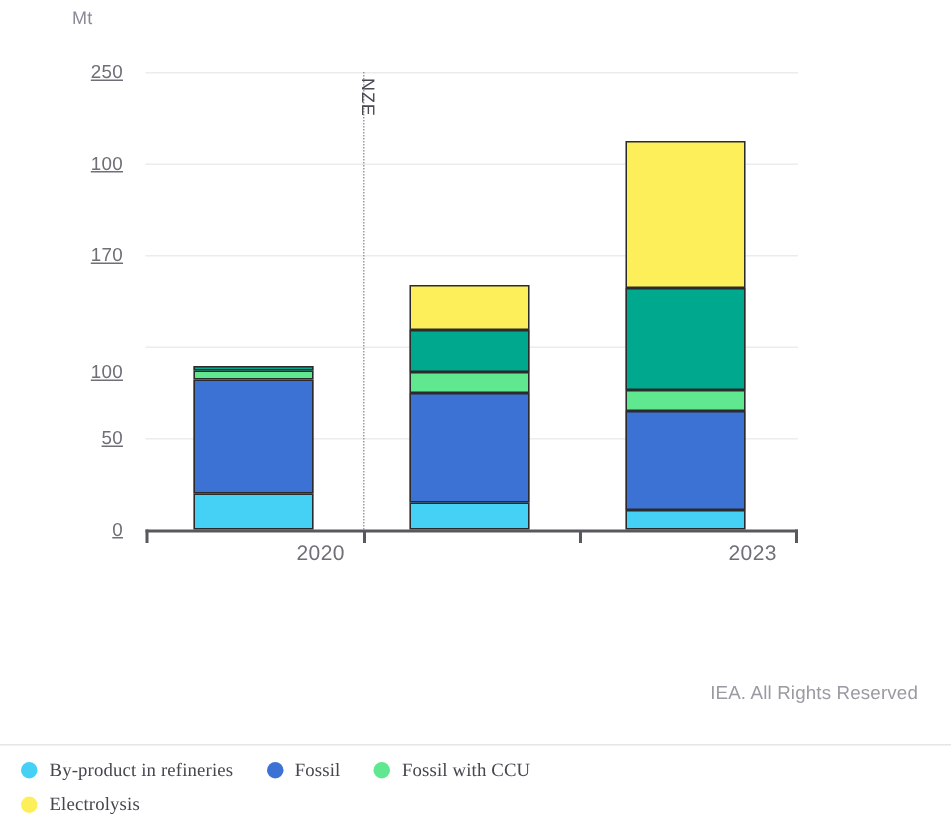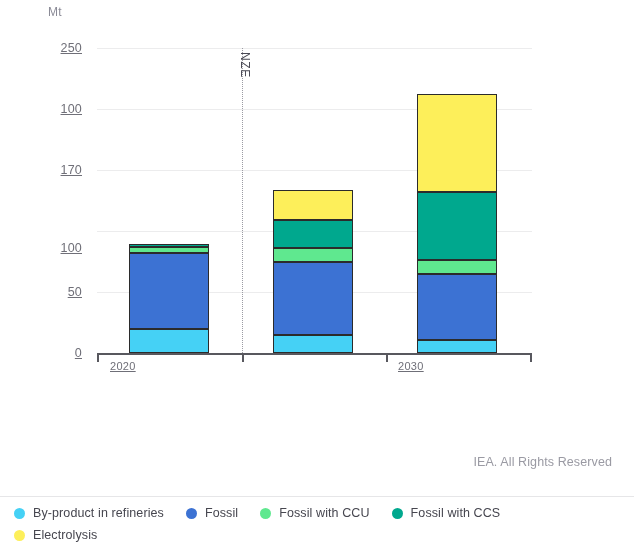--- a/index.html
+++ b/index.html
@@ -63,39 +63,38 @@
   .nze-text{
     position:absolute;left:238px;top:52px;
     font-size:12px;color:#4a4a55;
     writing-mode:vertical-rl;
     letter-spacing:.6px;
   }
 
   
   .xlabel{
     position:absolute;top:360px;
-    font-size:11px;color:#6f6f78;
-    text-align:left;width:120px;
+    font-size:14px;color:#6f6f78;
+    text-align:right;width:120px;
     letter-spacing:.3px;
-    text-decoration:underline;
   }
 
   
   .copyright{
     position:absolute;right:22px;top:455px;
     font-size:12.5px;color:#9a9aa3;letter-spacing:.1px;
   }
   .divider{
     position:absolute;left:0;top:496px;width:634px;height:1px;background:#e6e6e8;
   }
 
   
   .legend{
     position:absolute;left:14px;top:506px;width:616px;
-    display:flex;flex-wrap:wrap;align-items:center;
+    display:flex;flex-wrap:wrap;align-items:center;font-family:Liberation Serif, serif;
   }
   .legend-item{
     display:flex;align-items:center;
     margin-right:22px;margin-bottom:8px;
     white-space:nowrap;
   }
   .legend-dot{
     width:11px;height:11px;border-radius:50%;
     margin-right:8px;flex:none;
   }
@@ -154,41 +153,37 @@
   <div class="nze-line"></div>
   <div class="nze-text">NZE</div>
 
   <div class="axis-line"></div>
   <div class="axis-cap" style="left:97px"></div>
   <div class="axis-cap" style="left:530px"></div>
   <div class="axis-tick" style="left:242px"></div>
   <div class="axis-tick" style="left:386px"></div>
 
   <div class="xlabel" style="left:110px">2020</div>
-  <div class="xlabel" style="left:398px">2030</div>
+  <div class="xlabel" style="left:398px">2023</div>
 
   <div class="copyright">IEA. All Rights Reserved</div>
   <div class="divider"></div>
 
   <div class="legend" id="legend">
       <div class="legend-item">
         <span class="legend-dot" style="background: rgb(69, 209, 245);"></span>
         <span class="legend-label">By-product in refineries</span>
       </div>
       <div class="legend-item">
         <span class="legend-dot" style="background: rgb(60, 114, 211);"></span>
         <span class="legend-label">Fossil</span>
       </div>
       <div class="legend-item">
         <span class="legend-dot" style="background: rgb(95, 232, 143);"></span>
         <span class="legend-label">Fossil with CCU</span>
       </div>
-      <div class="legend-item">
-        <span class="legend-dot" style="background: rgb(0, 168, 142);"></span>
-        <span class="legend-label">Fossil with CCS</span>
-      </div>
       <div class="legend-break"></div>
       <div class="legend-item">
         <span class="legend-dot" style="background: rgb(253, 239, 90);"></span>
         <span class="legend-label">Electrolysis</span>
       </div>
     </div>
 </div>
 
 </body></html>

